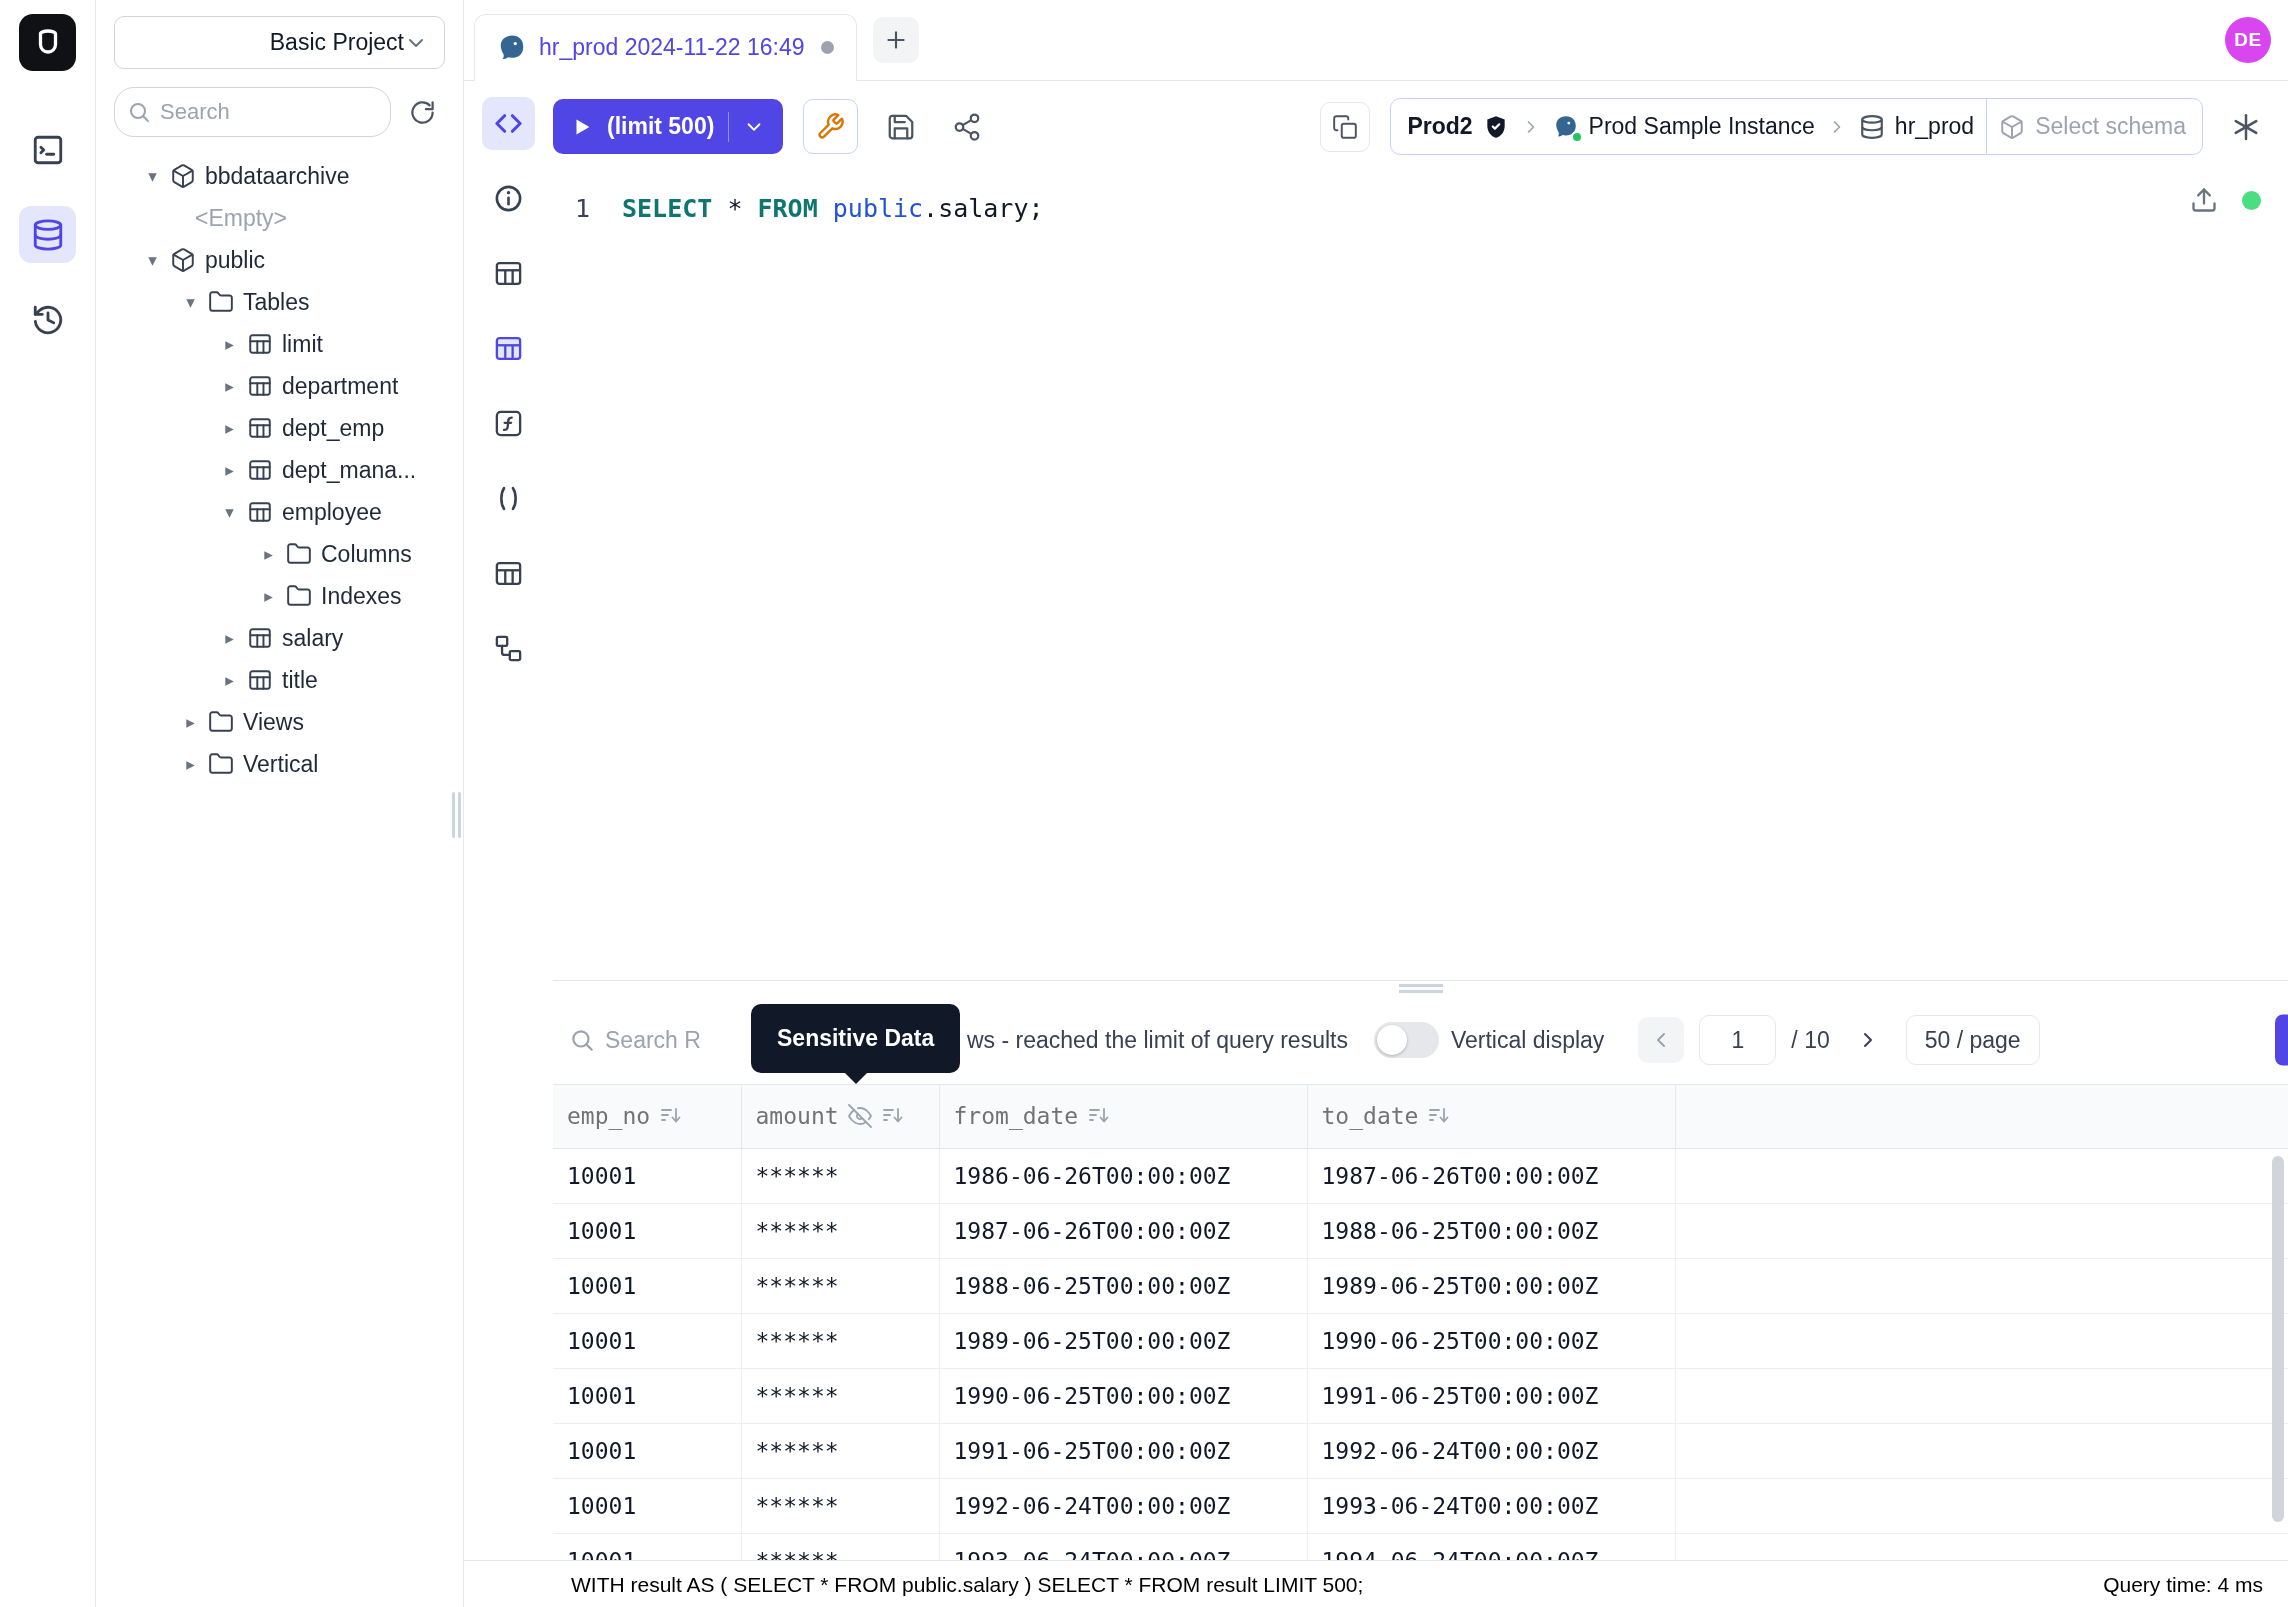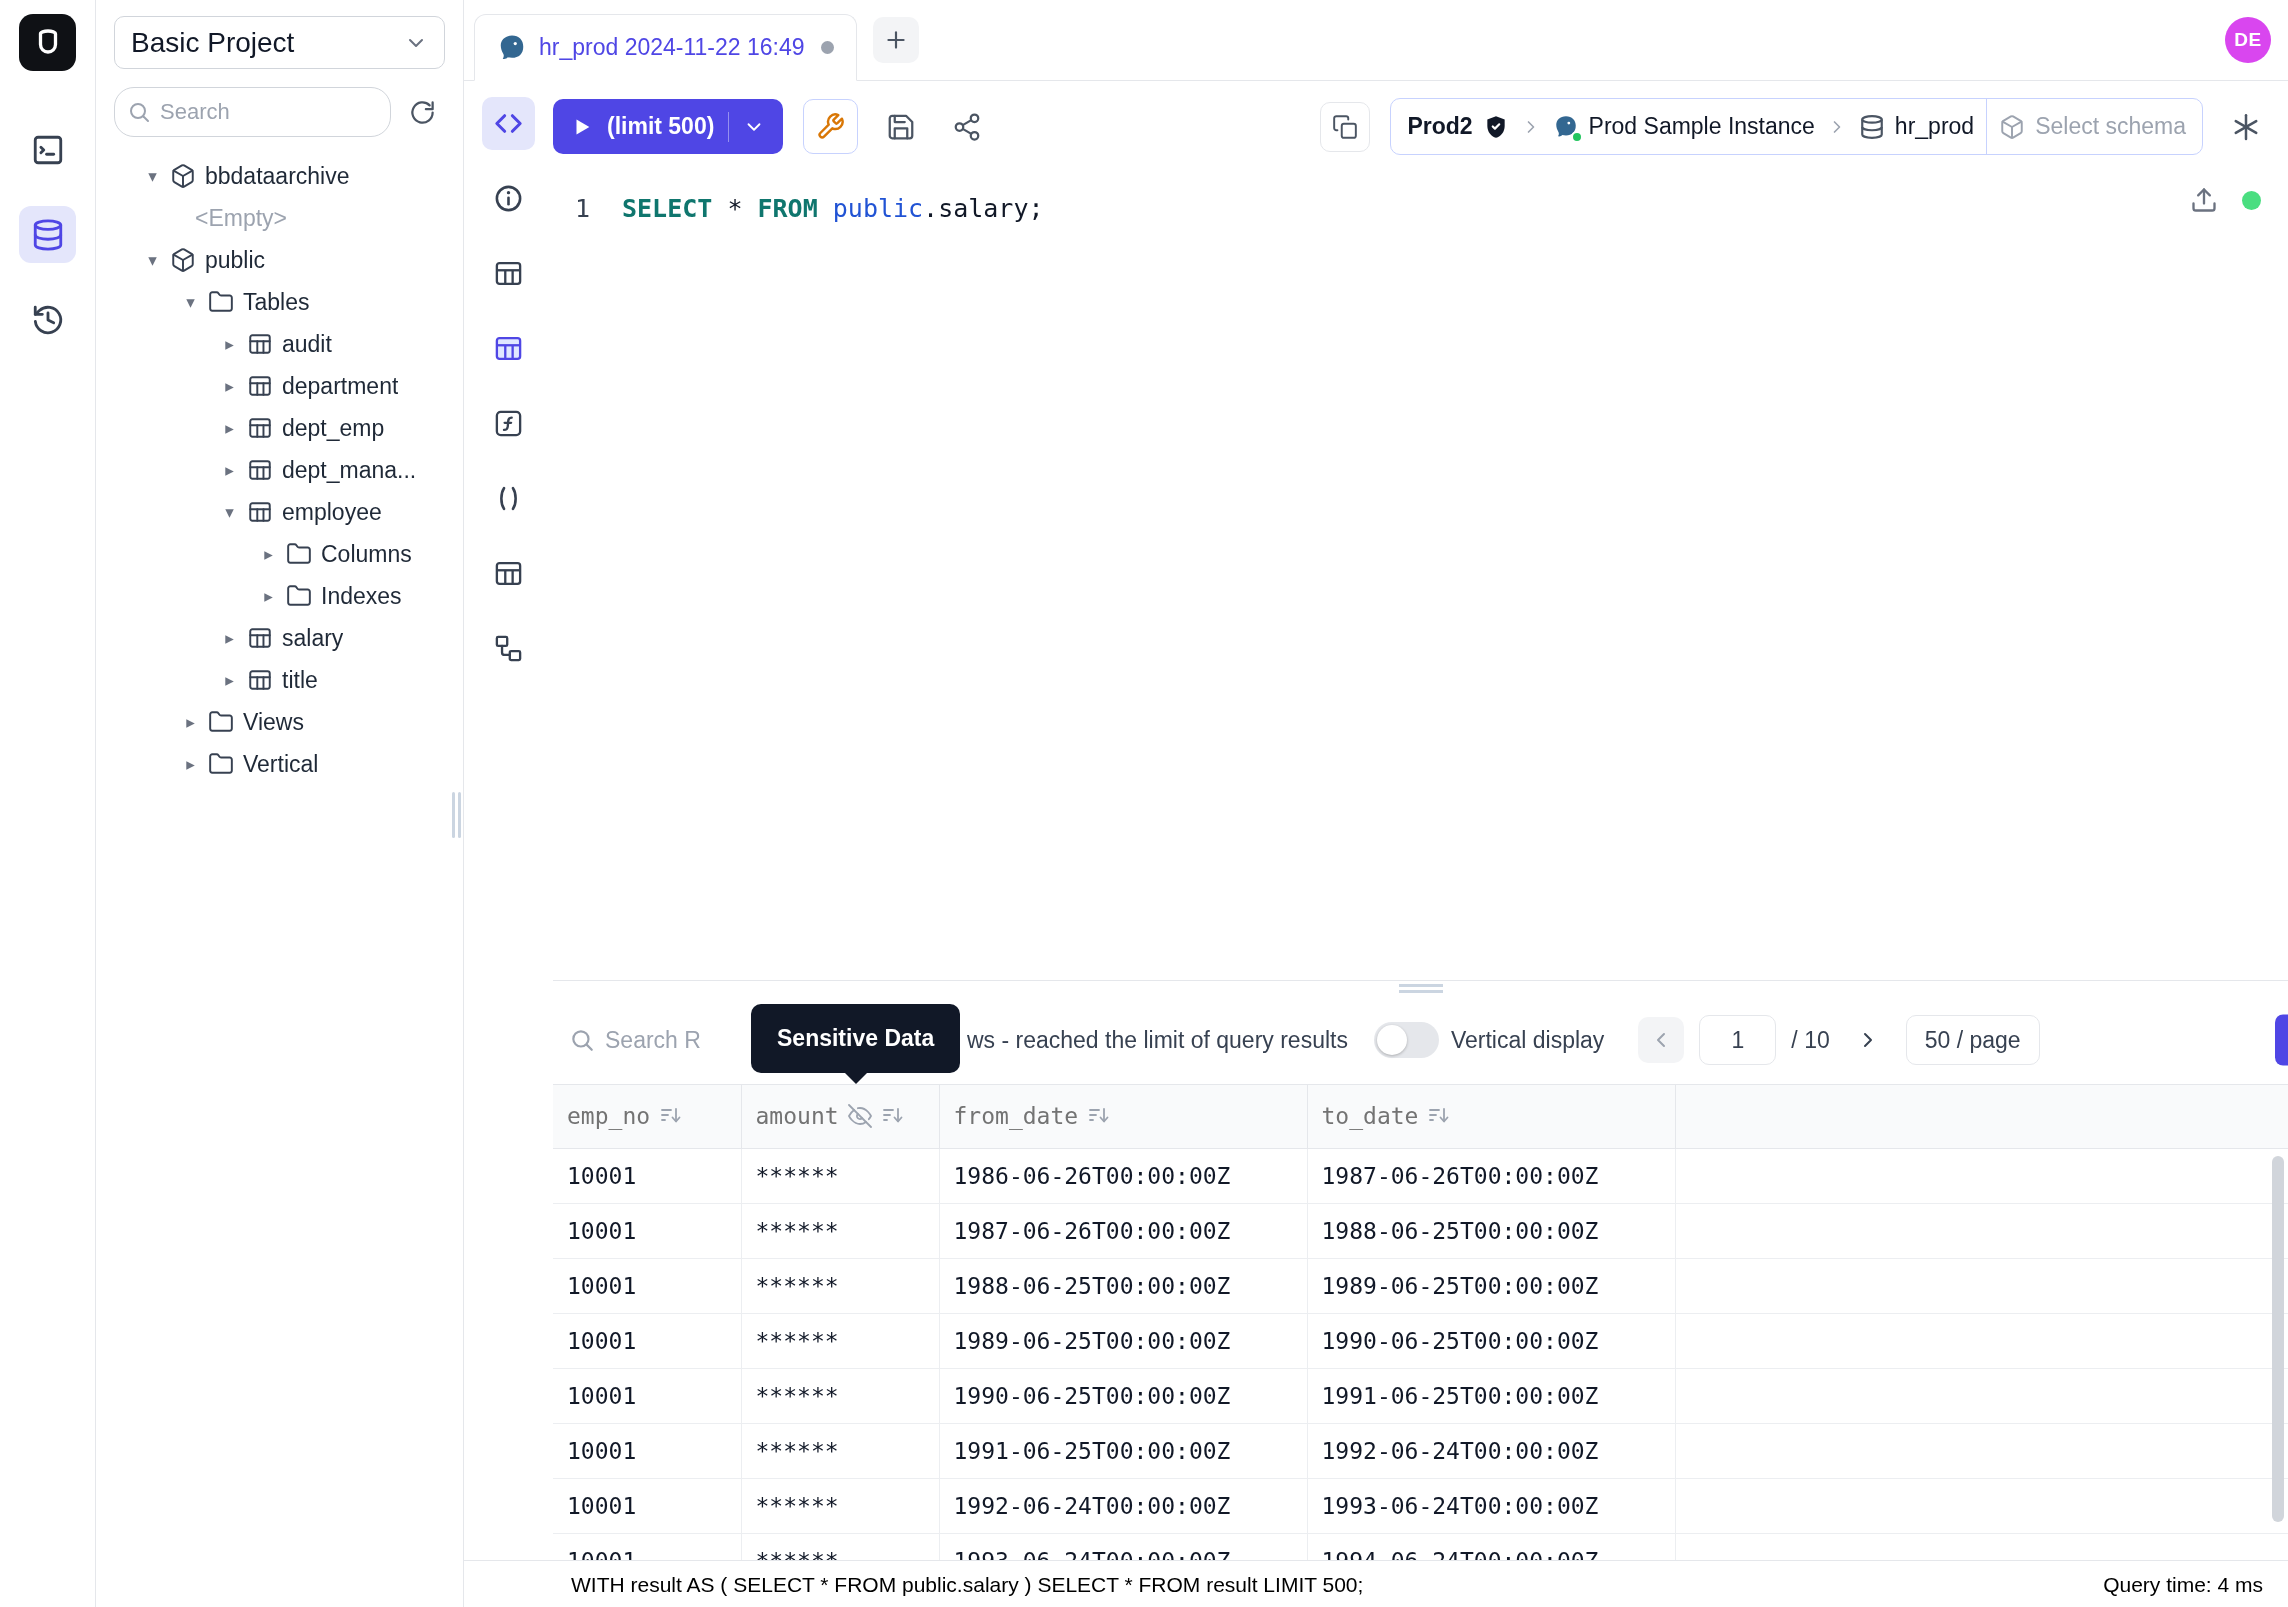--- a/index.html
+++ b/index.html
@@ -13,21 +13,21 @@
   
   .rail { width:96px; flex:none; border-right:1px solid #e5e7eb; display:flex; flex-direction:column; align-items:center; padding-top:14px; gap:28px; }
   .logo { width:57px; height:57px; background:#0f1115; border-radius:14px; display:flex; align-items:center; justify-content:center; margin-bottom:22px; }
   .logo svg { width:36px; height:36px; }
   .rail-btn { width:57px; height:57px; border:none; background:transparent; color:#374151; display:flex; align-items:center; justify-content:center; border-radius:12px; }
   .rail-btn svg { width:34px; height:34px; }
   .rail-btn.selected { background:#e4e6fb; color:#4f46e5; }
 
   
   .sidebar { width:368px; flex:none; border-right:1px solid #e5e7eb; padding:16px 18px; position:relative; display:flex; flex-direction:column; }
-  .project-select { height:53px; border:1px solid #d1d5db; border-radius:10px; display:flex; align-items:center; justify-content:space-between; padding:0 16px; font-size:28px; color:#111827; cursor:pointer; background:#fff; }
+  .project-select { height:53px; border:1px solid #d1d5db; border-radius:10px; display:flex; align-items:center; justify-content:flex-end; padding:0 16px; font-size:23px; color:#111827; cursor:pointer; background:#fff; }
   .project-select svg { width:24px; height:24px; color:#6b7280; }
   .search-row { display:flex; align-items:center; gap:8px; margin-top:18px; }
   .search-box { flex:1; height:50px; border:1px solid #d1d5db; border-radius:20px; display:flex; align-items:center; padding:0 12px; gap:9px; color:#9ca3af; background:#fff; }
   .search-box svg { width:24px; height:24px; flex:none; }
   .search-box input { border:none; outline:none; font-size:22px; width:100%; color:#111827; background:transparent; font-family:inherit; }
   ::placeholder { color:#9ca3af; }
   .icon-btn { width:46px; height:46px; background:none; border:none; color:#4b5563; display:flex; align-items:center; justify-content:center; }
   .icon-btn svg { width:27px; height:27px; }
   #tree { margin-top:18px; font-size:23px; color:#1f2937; overflow:hidden; }
   .tree-row { height:42px; display:flex; align-items:center; gap:9px; cursor:pointer; white-space:nowrap; }
@@ -236,21 +236,21 @@
         <div class="tree-row" style="padding-left: 107px;">
           <span class="tree-caret">▸</span>
           <span class="tree-icon">
             <svg viewBox="0 0 24 24" fill="none" stroke="currentColor" stroke-width="1.8" stroke-linecap="round" stroke-linejoin="round">
               <rect x="3" y="4" width="18" height="16" rx="2"></rect>
               <line x1="3" y1="9.5" x2="21" y2="9.5"></line>
               <line x1="9.5" y1="9.5" x2="9.5" y2="20"></line>
               <line x1="15.2" y1="9.5" x2="15.2" y2="20"></line>
             </svg>
           </span>
-          <span class="tree-label">audit</span>
+          <span class="tree-label">limit</span>
         </div>
         <div class="tree-row" style="padding-left: 107px;">
           <span class="tree-caret">▸</span>
           <span class="tree-icon">
             <svg viewBox="0 0 24 24" fill="none" stroke="currentColor" stroke-width="1.8" stroke-linecap="round" stroke-linejoin="round">
               <rect x="3" y="4" width="18" height="16" rx="2"></rect>
               <line x1="3" y1="9.5" x2="21" y2="9.5"></line>
               <line x1="9.5" y1="9.5" x2="9.5" y2="20"></line>
               <line x1="15.2" y1="9.5" x2="15.2" y2="20"></line>
             </svg>

